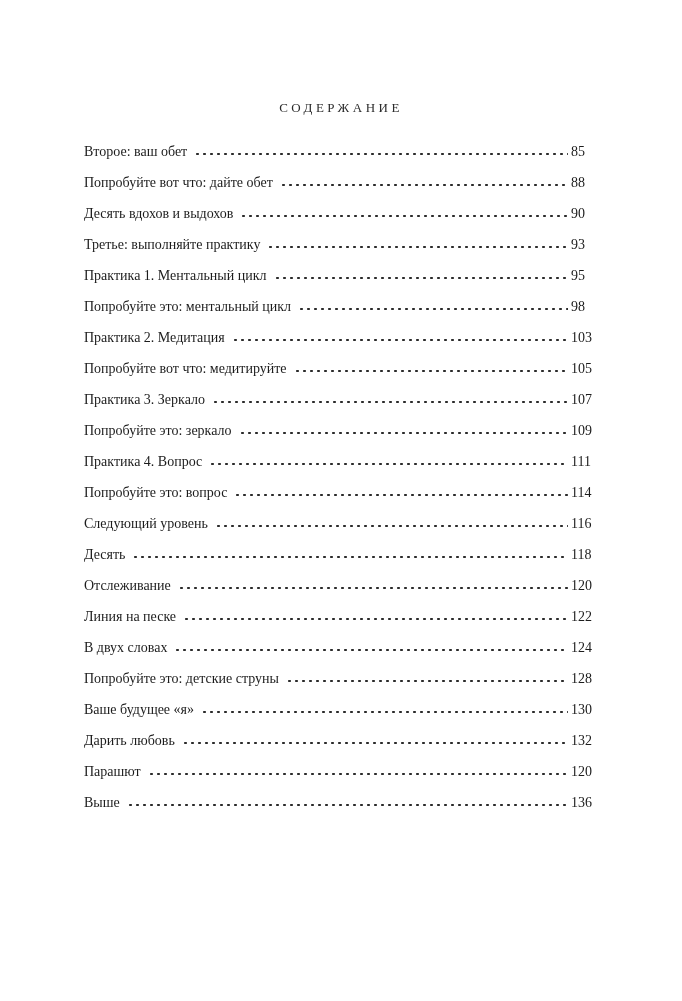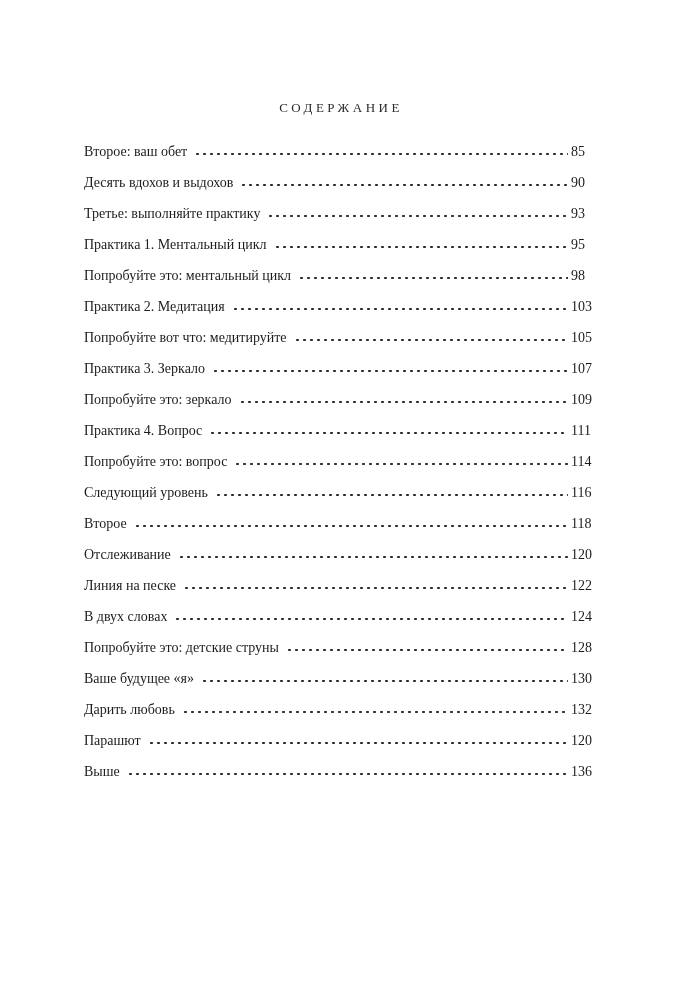--- a/index.html
+++ b/index.html
@@ -75,20 +75,25 @@
 <div class="page">
   <div class="toc-header">СОДЕРЖАНИЕ</div>
 
   <div class="toc-list">
   <div class="toc-entry">
     <span class="toc-title">Второе: ваш обет</span>
     <span class="toc-dots"></span>
     <span class="toc-page">85</span>
   </div>
 
+  <div class="toc-entry">
+    <span class="toc-title">Попробуйте вот что: дайте обет</span>
+    <span class="toc-dots"></span>
+    <span class="toc-page">88</span>
+  </div>
 
   <div class="toc-entry">
     <span class="toc-title">Десять вдохов и выдохов</span>
     <span class="toc-dots"></span>
     <span class="toc-page">90</span>
   </div>
 
   <div class="toc-entry">
     <span class="toc-title">Третье: выполняйте практику</span>
     <span class="toc-dots"></span>
@@ -143,21 +148,21 @@
     <span class="toc-page">114</span>
   </div>
 
   <div class="toc-entry">
     <span class="toc-title">Следующий уровень</span>
     <span class="toc-dots"></span>
     <span class="toc-page">116</span>
   </div>
 
   <div class="toc-entry">
-    <span class="toc-title">Второе</span>
+    <span class="toc-title">Десять</span>
     <span class="toc-dots"></span>
     <span class="toc-page">118</span>
   </div>
 
   <div class="toc-entry">
     <span class="toc-title">Отслеживание</span>
     <span class="toc-dots"></span>
     <span class="toc-page">120</span>
   </div>
 

